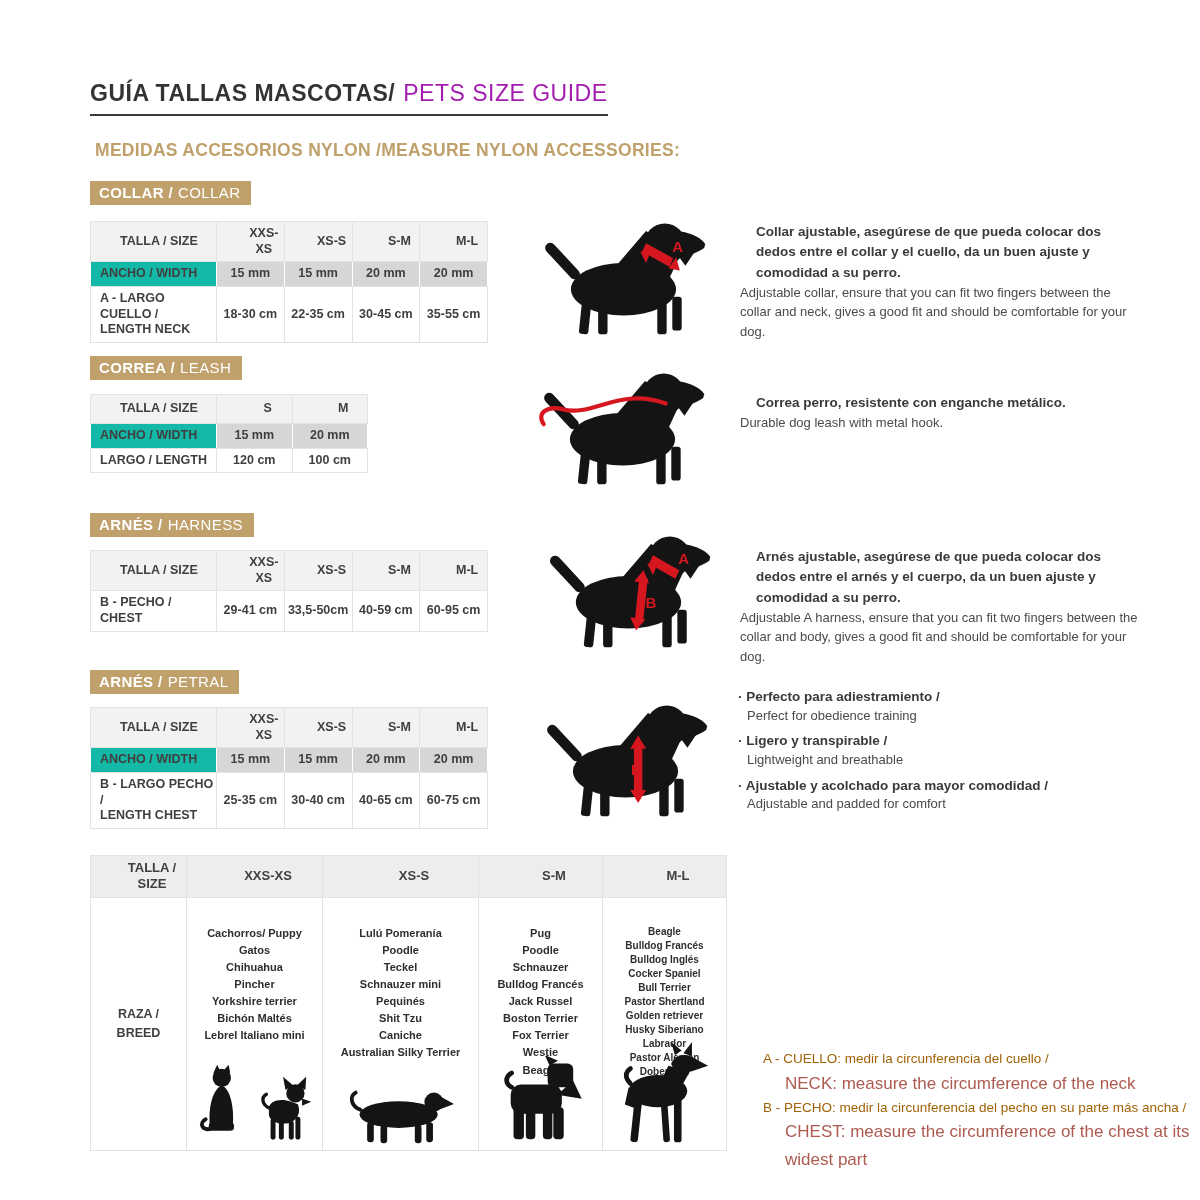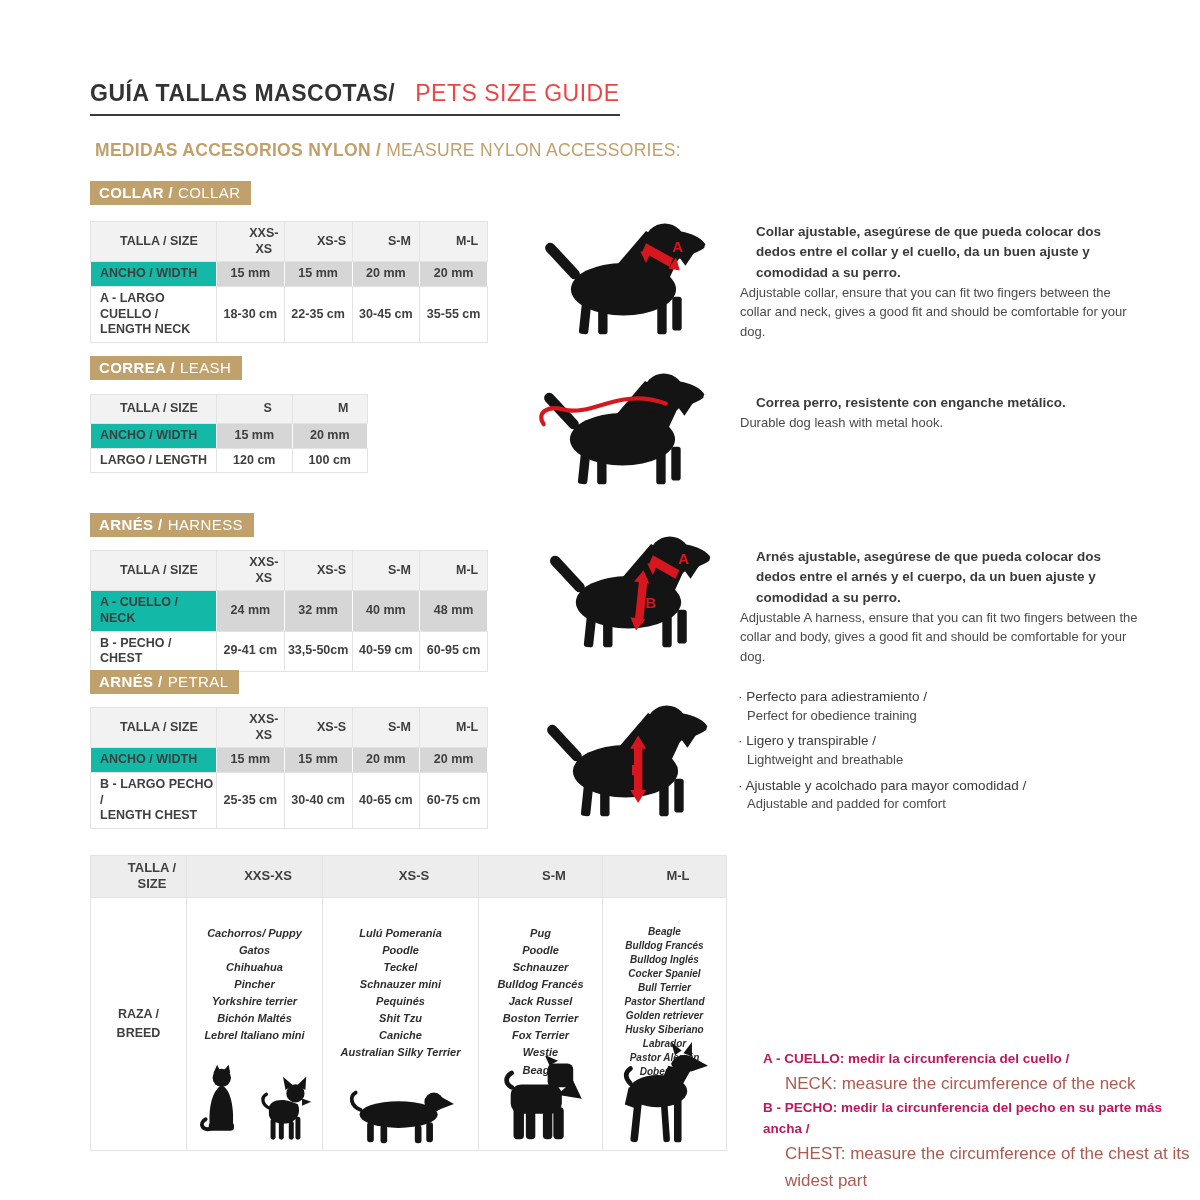--- a/index.html
+++ b/index.html
@@ -3,57 +3,57 @@
 <meta charset="utf-8">
 <style>
   html,body{margin:0;padding:0;background:#fff;}
   .page{position:relative;width:1200px;height:1200px;background:#ffffff;
         font-family:"Liberation Sans",sans-serif;color:#3b3b3b;overflow:hidden;}
   .abs{position:absolute;}
 
   
   .title{font-size:23px;letter-spacing:.5px;border-bottom:2px solid #3a3a3a;padding-bottom:7px;}
   .title .es{font-weight:bold;color:#333;}
-  .title .en{font-weight:normal;color:#ef4444;margin-left:20px;}
+  .title .en{font-weight:normal;color:#a21caf;margin-left:8px;}
   .subtitle{font-size:17.5px;color:#c0a06b;letter-spacing:.3px;}
   .subtitle .es{font-weight:bold;}
-  .subtitle .en{font-weight:normal;margin-left:5px;}
+  .subtitle .en{font-weight:bold;}
   .badge{background:#c0a06b;color:#fff;font-size:15px;padding:3px 11px 4px 9px;display:inline-block;letter-spacing:.4px;}
   .badge .es{font-weight:bold;}
   .badge .en{font-weight:normal;margin-left:5px;}
 
   
   table{border-collapse:collapse;width:100%;table-layout:fixed;}
   td{border:1px solid #e3e3e3;font-size:12.5px;font-weight:bold;text-align:center;
      vertical-align:middle;padding:4px 2px;color:#3f3f3f;white-space:pre-line;line-height:1.25;}
   td.lbl{text-align:left;padding-left:9px;}
   tr.thead td{background:#f2f2f2;height:20px;padding-left:29px;}
   tr.shaded td{background:#d6d6d6;border-left-color:#fff;border-right-color:#fff;}
   tr.shaded td.lbl{background:#14b8a6;}
   tr.tall td{height:38px;}
 
   
   .desc{width:398px;}
   .desc .es{font-weight:bold;font-size:13.5px;line-height:1.5;color:#3a3a3a;margin-left:16px;}
   .desc .en{font-weight:normal;font-size:13px;line-height:1.5;color:#4a4a4a;}
-  .bullets .es{font-weight:normal;font-size:13.5px;line-height:1.45;color:#3a3a3a;}
+  .bullets .es{font-weight:bold;font-size:13.5px;line-height:1.45;color:#3a3a3a;}
   .bullets .en{font-weight:normal;font-size:13px;line-height:1.45;color:#4a4a4a;margin:0 0 6px 9px;}
 
   
   .breeds td{vertical-align:top;}
   .breeds tr.thead td{background:#ededed;height:26px;vertical-align:middle;font-size:13px;}
   .breeds .raza{vertical-align:middle;font-size:12.5px;text-align:center;white-space:pre-line;line-height:1.5;}
-  .bcell{position:relative;height:244px;font-style:italic;}
+  .bcell{position:relative;height:244px;}
   .blist{padding-top:8px;font-size:11px;font-weight:bold;line-height:1.55;white-space:pre-line;text-align:center;color:#2e2e2e;}
   .blist.small{font-size:10px;line-height:1.4;}
   .sil{position:absolute;bottom:4px;left:0;right:0;display:flex;justify-content:center;align-items:flex-end;gap:10px;}
 
   
   .ann{width:430px;font-size:13.5px;}
-  .ann .bold{font-weight:bold;color:#be185d;line-height:1.6;}
+  .ann .bold{font-weight:normal;color:#a16207;line-height:1.6;}
   .ann .norm{font-weight:normal;color:#ad5a50;margin-left:22px;line-height:1.6;font-size:17px;}
 
   
   .dogsvg{position:absolute;}
   .dogsvg text{font-family:"Liberation Sans",sans-serif;font-weight:bold;fill:#d6171f;font-size:16px;}
   .black{fill:#141414;}
 </style>
 </head>
 <body>
 
@@ -194,27 +194,20 @@
           <col>
           <col>
         </colgroup>
       <tbody>
           <tr class="thead">
         <td class="lbl">TALLA / SIZE</td>
         <td>XXS-XS</td>
         <td>XS-S</td>
         <td>S-M</td>
         <td>M-L</td>
-      </tr>
-      <tr class="shaded">
-        <td class="lbl">A - CUELLO / NECK</td>
-        <td>24 mm</td>
-        <td>32 mm</td>
-        <td>40 mm</td>
-        <td>48 mm</td>
       </tr>
       <tr>
         <td class="lbl">B - PECHO / CHEST</td>
         <td>29-41 cm</td>
         <td>33,5-50cm</td>
         <td>40-59 cm</td>
         <td>60-95 cm</td>
       </tr>
     </tbody>
       </table>

